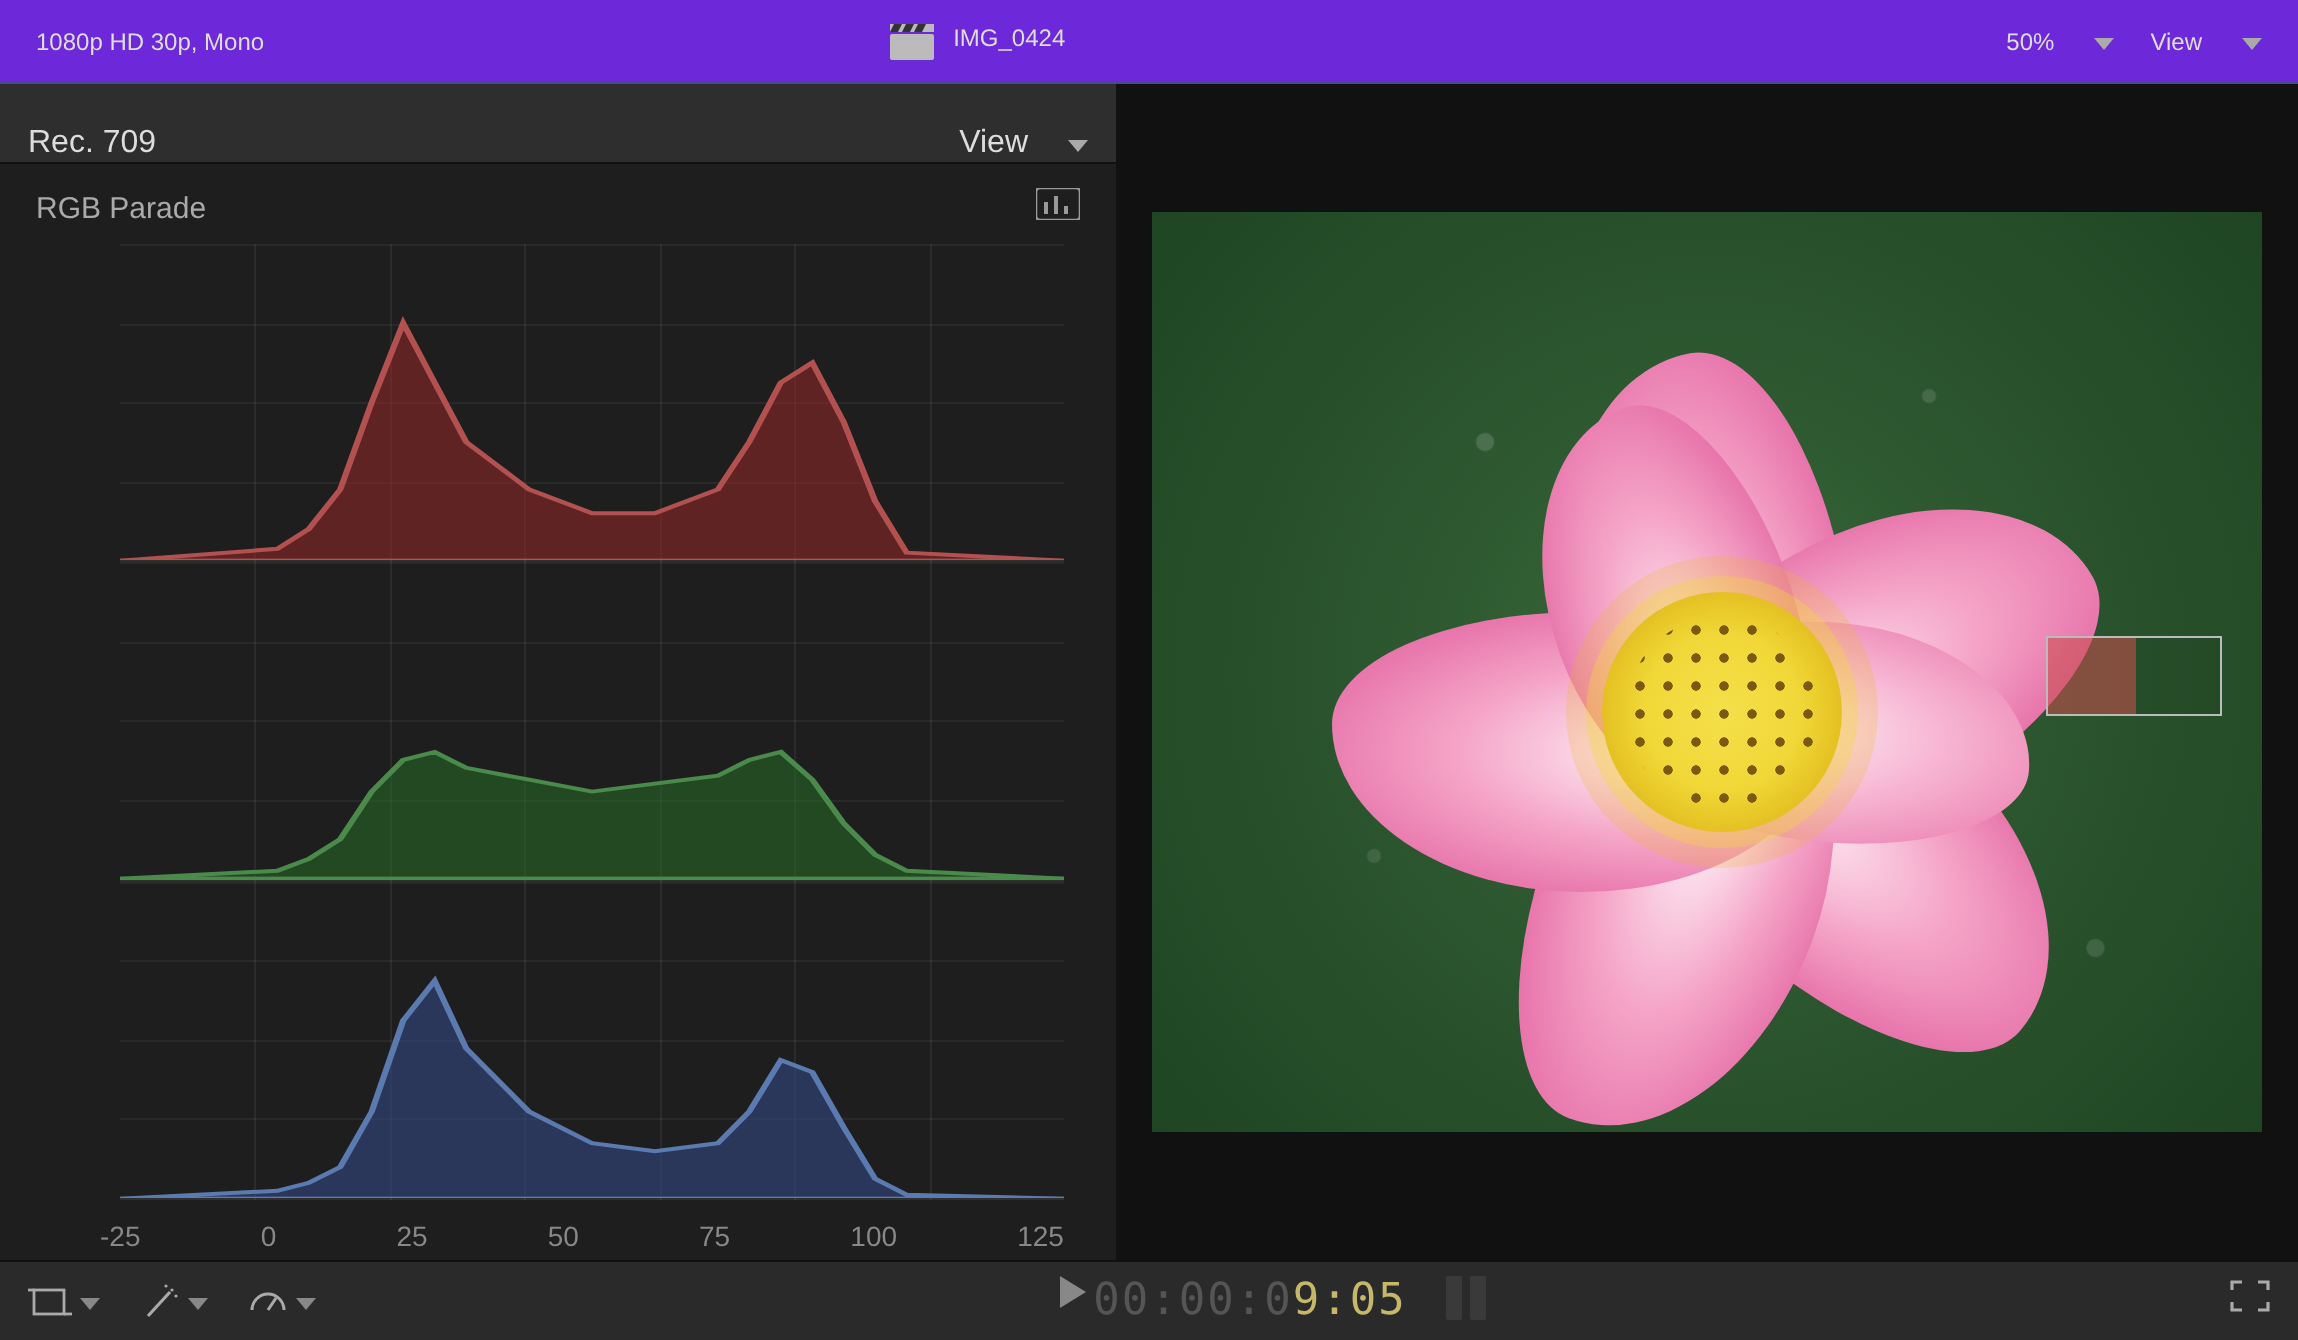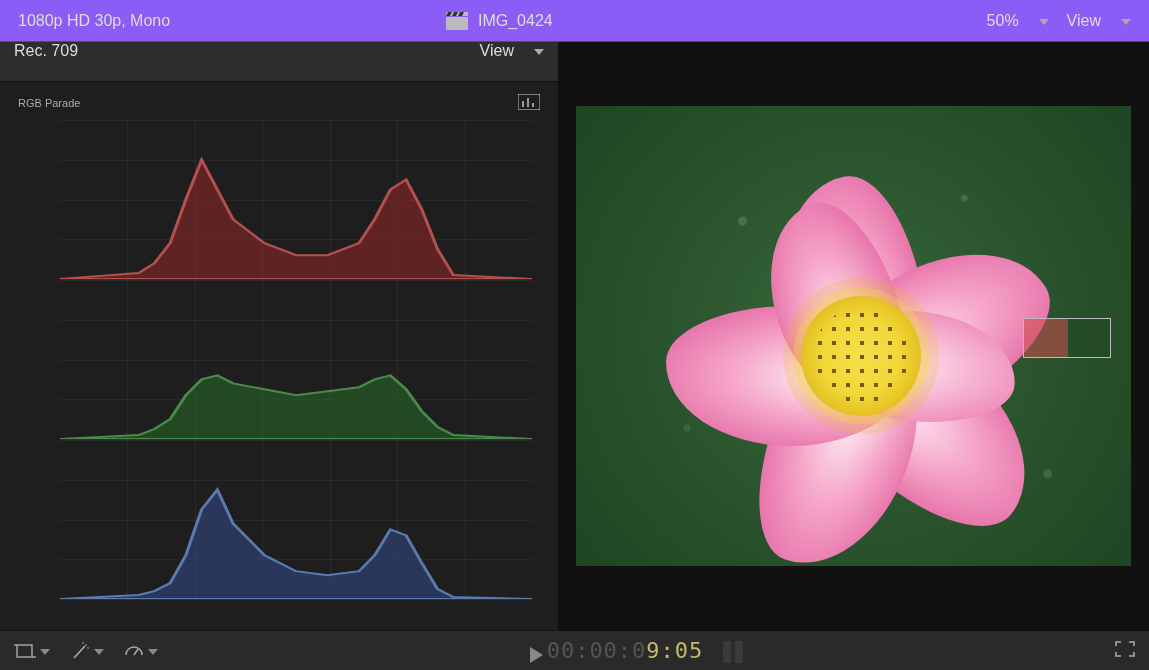--- a/index.html
+++ b/index.html
@@ -6,26 +6,26 @@
     body {
       width: 1149px;
       height: 670px;
       background: #1a1a1a;
       font-family: -apple-system, "Helvetica Neue", Arial, sans-serif;
       color: #ccc;
       overflow: hidden;
     }
     .top-bar {
       height: 42px;
-      background: #8b5cf6;
+      background: #6d28d9;
       display: flex;
       align-items: center;
       padding: 0 18px;
       border-bottom: 1px solid #4a4a8a;
-      font-size: 16px;
+      font-size: 12px;
       color: #ddd;
     }
     .top-bar .video-info { flex: 0 0 auto; }
     .top-bar .center-title {
       flex: 1;
       display: flex;
       justify-content: center;
       gap: 10px;
       padding-right: 140px;
     }
@@ -51,33 +51,33 @@
     .scopes-panel {
       width: 558px;
       background: #1e1e1e;
       display: flex;
       flex-direction: column;
     }
     .scopes-header {
       height: 40px;
       background: #2e2e2e;
       display: flex;
-      align-items: flex-start;
+      align-items: flex-end;
       padding: 0 14px;
       font-size: 16px;
       color: #ddd;
       border-bottom: 1px solid #111;
     }
     .scopes-header .spacer { flex: 1; }
     .parade-label-row {
       display: flex;
       align-items: center;
       padding: 12px 18px 8px 18px;
       color: #aaa;
-      font-size: 11px;
+      font-size: 15px;
     }
     .parade-label-row .spacer { flex: 1; }
     .scope-mini { color: #aaa; cursor: pointer; }
     .parade-area {
       flex: 1;
       position: relative;
       padding: 0 12px 6px 52px;
     }
     .parade-grid {
       position: absolute;
@@ -203,21 +203,21 @@
       align-items: center;
       gap: 4px;
       color: #aaa;
       cursor: pointer;
     }
     .tool-btn .chevron { border-top-color: #888; margin-top:3px; }
     .bottom-center {
       flex: 1;
       display: flex;
       justify-content: center;
-      align-items: flex-end;
+      align-items: flex-start;
       gap: 4px;
     }
     .play-icon {
       width: 0; height: 0;
       border-top: 8px solid transparent;
       border-bottom: 8px solid transparent;
       border-left: 13px solid #888;
       cursor:pointer;
     }
     .timecode {
@@ -326,20 +326,29 @@
               <div></div>
               <div></div>
               <div></div>
             </div>
           <svg viewBox="0 0 150 80" preserveAspectRatio="none">
             <line class="baseline" x1="0" y1="80" x2="150" y2="80"></line>
             <path d="M0,80 L25,78 L30,76 L35,72 L40,58 L45,35 L50,25 L55,42 L65,58 L75,66 L85,68 L95,66 L100,58 L105,45 L110,48 L115,62 L120,75 L125,79 L150,80 Z"></path>
           </svg>
         </div>
       </div>
+      <div class="parade-axis">
+        <span>-25</span>
+        <span>0</span>
+        <span>25</span>
+        <span>50</span>
+        <span>75</span>
+        <span>100</span>
+        <span>125</span>
+      </div>
     </div>
   </div>
 
   <div class="viewer-panel">
     <div class="viewer-image">
       <div class="petal p1"></div>
       <div class="petal p2"></div>
       <div class="petal p3"></div>
       <div class="petal p4"></div>
       <div class="petal p5"></div>

